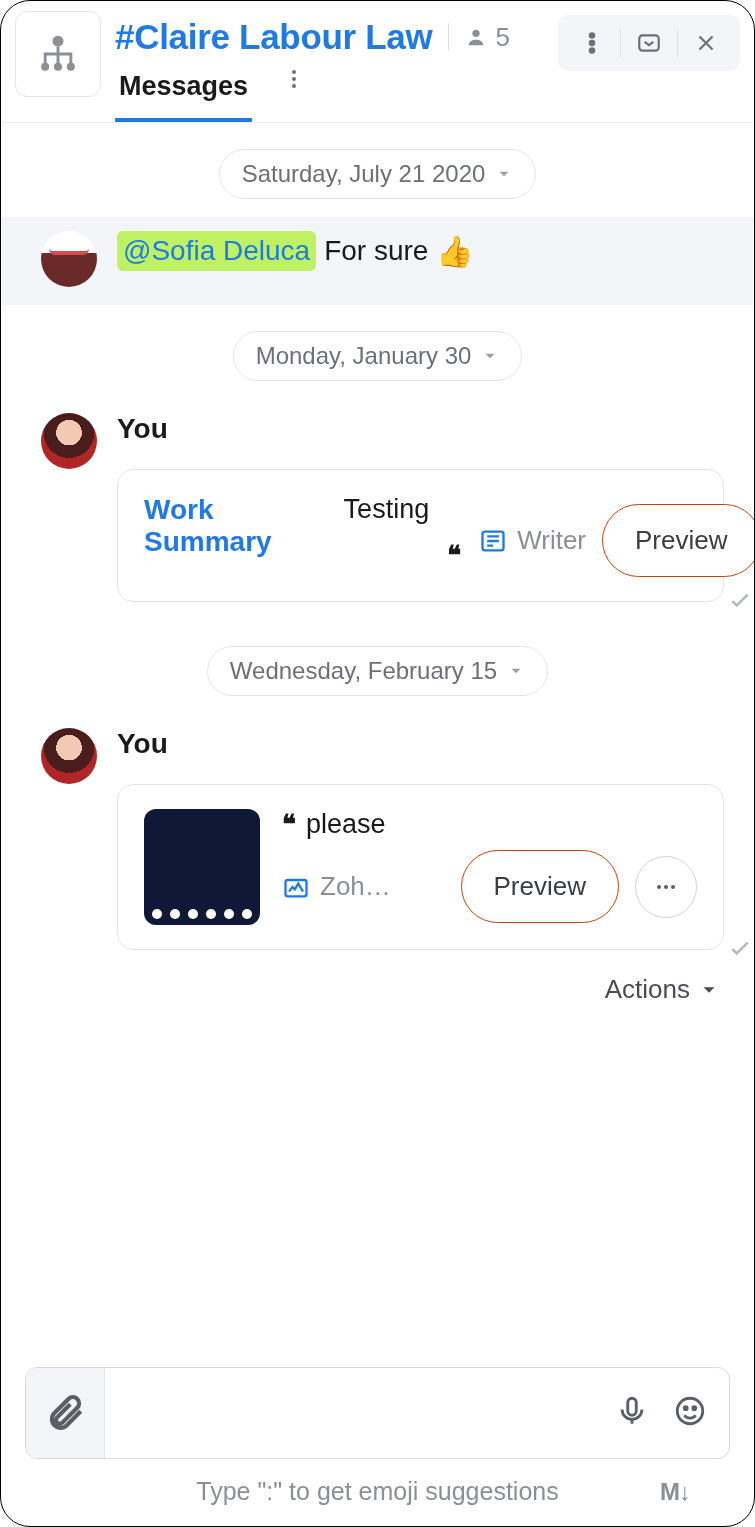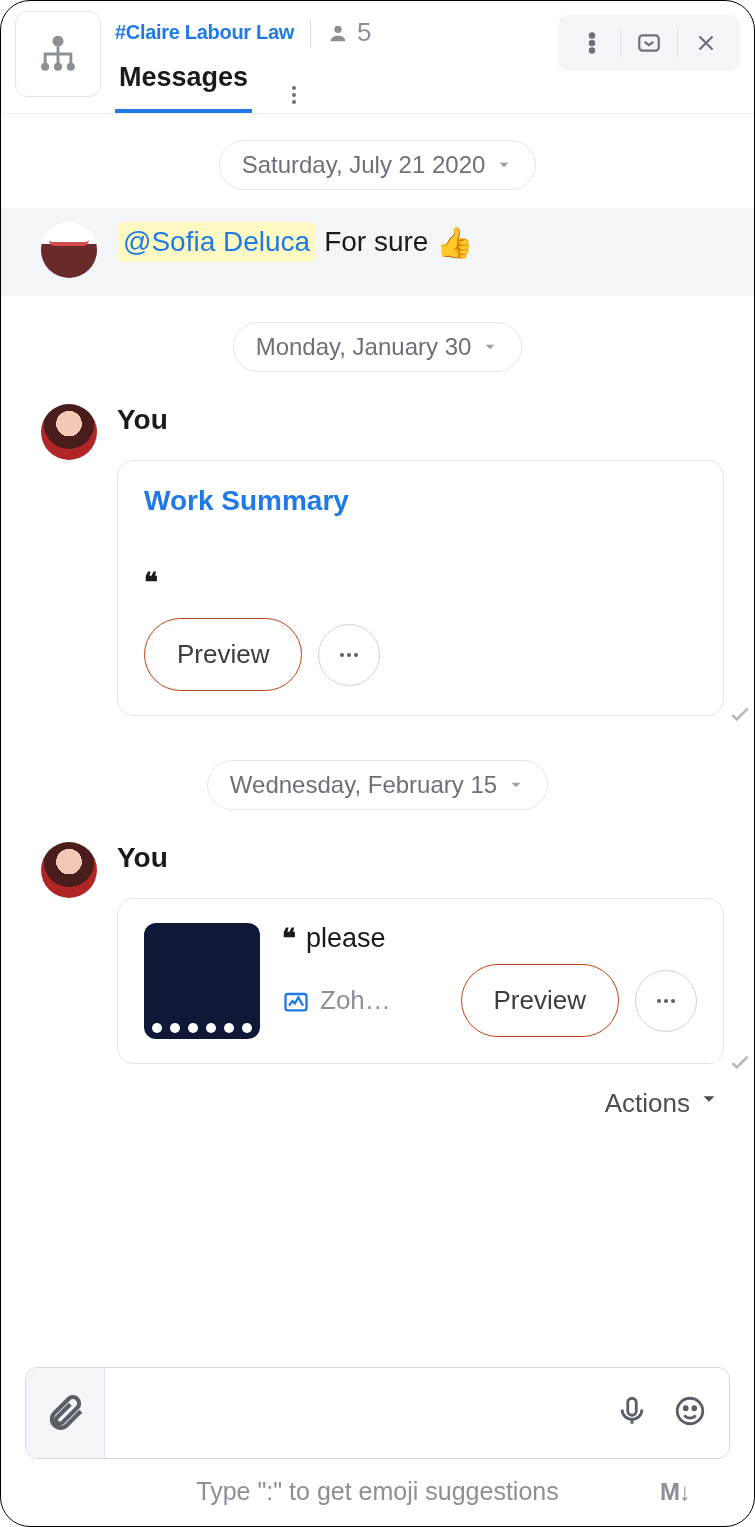--- a/index.html
+++ b/index.html
@@ -4,53 +4,53 @@
 <style>
 html,body{margin:0;padding:0;width:755px;height:1527px;background:#fff;font-family:-apple-system,BlinkMacSystemFont,"Segoe UI",Helvetica,Arial,sans-serif;color:#1a1a1a;overflow:hidden}
 .app{display:flex;flex-direction:column;height:100%;border:1px solid #000;border-radius:30px;box-sizing:border-box;overflow:hidden}
 
 
 .header{display:flex;align-items:flex-start;padding:10px 14px 0 14px;border-bottom:1px solid #eceef0;gap:14px}
 .org-icon{width:84px;height:84px;border:1px solid #e2e4e8;border-radius:12px;display:flex;align-items:center;justify-content:center;flex-shrink:0}
 .org-icon svg{width:44px;height:44px;fill:#8b8f96}
 .header-main{flex:1;display:flex;flex-direction:column;min-width:0}
 .title-row{display:flex;align-items:center;gap:16px;padding-top:6px}
-.channel-title{color:#1f7ae6;font-size:20px;font-weight:700;letter-spacing:-0.3px}
+.channel-title{color:#1f7ae6;font-size:35px;font-weight:700;letter-spacing:-0.3px}
 .vdiv{width:1px;height:28px;background:#d9dce1}
 .member-pill{display:flex;align-items:center;gap:8px;color:#8b8f96;font-size:26px}
 .member-pill svg{width:22px;height:22px;fill:#8b8f96}
 .header-actions{display:flex;align-items:center;gap:0;background:#f3f5f8;border-radius:10px;padding:0 6px;height:56px;margin-top:4px}
 .hact{width:56px;height:56px;display:flex;align-items:center;justify-content:center;color:#6c7078}
 .hact svg{width:26px;height:26px;stroke:#6c7078;fill:none;stroke-width:2}
 .hact.dots svg circle{fill:#6c7078}
 .hsep{width:1px;height:28px;background:#dfe2e7}
-.tabs{display:flex;align-items:flex-end;gap:24px;margin-top:4px}
+.tabs{display:flex;align-items:flex-start;gap:24px;margin-top:4px}
 .tab{font-size:27px;font-weight:600;color:#1a1a1a;padding:10px 4px 16px 4px;border-bottom:4px solid #1f7ae6}
 .tab-menu{display:flex;align-items:center;justify-content:center;width:36px;height:36px}
 .tab-menu svg circle{fill:#6c7078}
 
 
 .messages{flex:1;overflow-y:auto;display:flex;flex-direction:column}
 .date-sep{display:flex;justify-content:center;margin:26px 0 18px}
 .date-chip{border:1px solid #e2e4e8;background:#fff;border-radius:999px;padding:10px 22px;display:flex;align-items:center;gap:10px;color:#6c7078;font-size:24px}
 .date-chip svg{width:18px;height:18px;fill:#9ba0a8}
 
 .msg{display:flex;gap:20px;padding:14px 30px 18px 40px}
 .msg.hl{background:#f3f5f8}
 .avatar{width:56px;height:56px;border-radius:50%;flex-shrink:0;background:#ccc;overflow:hidden}
 .avatar.bianca{background:linear-gradient(180deg,#fff 0 40%,#6b2a2a 40% 100%)}
 .avatar.bianca::before{content:"";display:block;width:40px;height:20px;background:#fff;border-bottom:4px solid #d64b4b;margin:0 auto;border-radius:0 0 6px 6px}
 .avatar.you{background:radial-gradient(circle at 50% 35%,#f3c9b6 0 28%,#4a1d1d 28% 55%,#b02626 55% 100%)}
 .msg-body{flex:1;display:flex;flex-direction:column;gap:8px;min-width:0}
 .author{font-size:28px;font-weight:600;color:#1a1a1a;margin-bottom:6px}
 .msg-text{font-size:28px;color:#1a1a1a;line-height:1.3;display:flex;align-items:center;flex-wrap:wrap;gap:8px}
-.mention{background:#fef9c3;color:#1f7ae6;border-radius:6px;padding:2px 6px;font-weight:500}
+.mention{background:#bef264;color:#1f7ae6;border-radius:6px;padding:2px 6px;font-weight:500}
 .emoji{font-size:30px}
 
-.card{border:1px solid #e2e4e8;border-radius:16px;padding:24px 26px;margin-top:10px;display:flex;flex-direction:column;gap:10px;position:relative}
+.card{border:1px solid #e2e4e8;border-radius:16px;padding:24px 26px;margin-top:10px;display:flex;flex-direction:row;gap:18px;position:relative}
 .card-title{color:#1f7ae6;font-size:28px;font-weight:700}
 .card-line{font-size:27px;color:#1a1a1a;padding-left:54px}
 .card-quote{display:flex;align-items:center;gap:12px;font-size:27px;margin-top:40px}
 .quote-icon{font-size:26px;color:#1a1a1a;font-weight:700;font-family:Georgia,serif}
 .card-footer{display:flex;align-items:center;gap:16px;margin-top:10px}
 .app-label{display:flex;align-items:center;gap:10px;color:#8b8f96;font-size:26px;flex:1;min-width:0;overflow:hidden;text-overflow:ellipsis;white-space:nowrap}
 .app-label svg{width:28px;height:28px;flex-shrink:0}
 .preview-btn{border:1px solid #c2410c;background:#fff;border-radius:999px;padding:20px 32px;font-size:26px;color:#3a3d42}
 .more-btn{width:60px;height:60px;border:1px solid #cfd3d9;border-radius:50%;display:flex;align-items:center;justify-content:center;background:#fff}
 .more-btn svg circle{fill:#5a5e66}
@@ -59,21 +59,21 @@
 
 .card.row{flex-direction:row;gap:22px;align-items:stretch}
 .thumb{width:116px;height:116px;background:#101838;border-radius:12px;flex-shrink:0;position:relative}
 .thumb::after{content:"";position:absolute;left:8px;right:8px;bottom:8px;height:18px;display:flex}
 .thumb .dots{position:absolute;bottom:6px;left:0;right:0;display:flex;justify-content:space-evenly}
 .thumb .dots span{width:10px;height:10px;border-radius:50%;background:#fff}
 .card-col{display:flex;flex-direction:column;gap:6px;flex:1;min-width:0}
 .card-col .title{color:#1f7ae6;font-size:28px;font-weight:600}
 .card-col .sub{display:flex;align-items:center;gap:10px;font-size:27px;color:#1a1a1a}
 
-.actions-row{display:flex;justify-content:flex-end;padding:6px 34px 8px 7px;color:#4a4d54;font-size:26px;gap:8px}
+.actions-row{display:flex;justify-content:flex-end;padding:6px 34px 8px 7px;color:#4a4d54;font-size:26px;align-items:center;gap:8px}
 .actions-row svg{width:22px;height:22px;fill:#4a4d54}
 
 
 .composer-wrap{padding:0 24px 10px 24px}
 .composer{display:flex;align-items:center;border:1px solid #d6d9de;border-radius:12px;height:90px;overflow:hidden}
 .attach{width:78px;height:100%;background:#f3f5f8;border-right:1px solid #e2e4e8;display:flex;align-items:center;justify-content:center}
 .attach svg{width:42px;height:42px;stroke:#5a5e66;fill:none;stroke-width:2.4}
 .input{flex:1}
 .cicons{display:flex;align-items:center;gap:24px;padding-right:22px}
 .cicons svg{width:34px;height:34px;stroke:#5a5e66;fill:none;stroke-width:2}
@@ -173,24 +173,32 @@
           </svg>
     </div>
       </div>
 
     <div class="msg">
       <div class="avatar you"></div>
       <div class="msg-body">
         <div class="author">You</div>
         <div class="card">
           <div class="card-title">Work Summary</div>
+          <div class="card-line">Testing</div>
           <div class="card-quote">
             <span class="quote-icon">❝</span>
           </div>
           <div class="card-footer">
+            <span class="app-label">
+              <svg viewBox="0 0 24 24">
+                  <rect x="3" y="4" width="18" height="16" rx="2" fill="none" stroke="#1f7ae6" stroke-width="2"></rect>
+                  <path d="M7 8h10M7 12h10M7 16h5" stroke="#1f7ae6" stroke-width="2"></path>
+                </svg>
+              <span>Writer</span>
+            </span>
             <button class="preview-btn">Preview</button>
             <div class="more-btn">
               <svg width="24" height="24" viewBox="0 0 24 24">
                   <circle cx="5" cy="12" r="2"></circle>
                   <circle cx="12" cy="12" r="2"></circle>
                   <circle cx="19" cy="12" r="2"></circle>
                 </svg>
             </div>
           </div>
           <span class="delivered"><svg viewBox="0 0 24 24">

